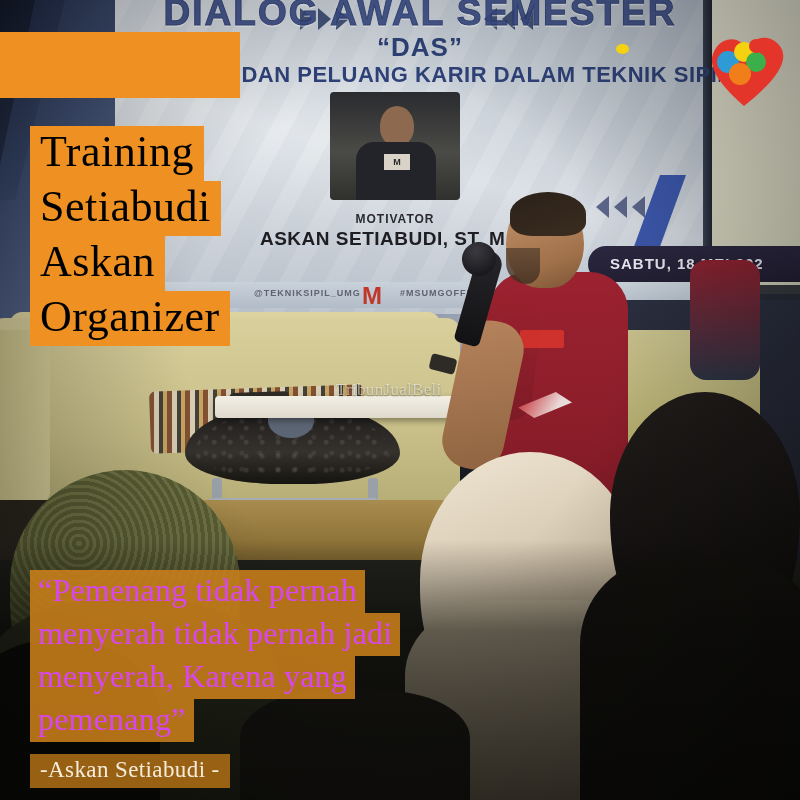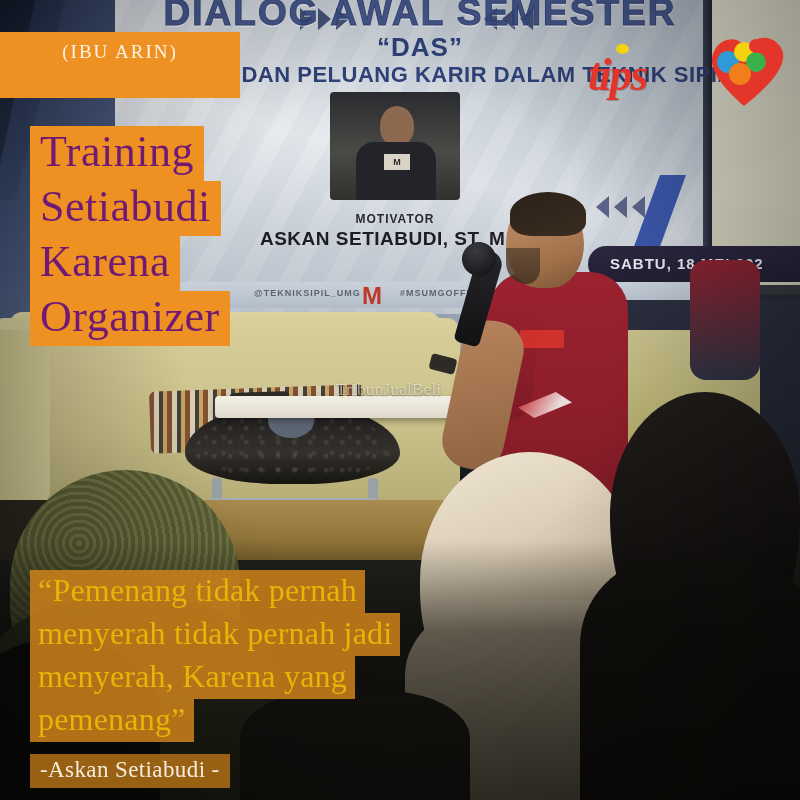--- a/index.html
+++ b/index.html
@@ -309,29 +309,29 @@
     background:#ef9022; color:#fdf4e4;
     font-family:"Liberation Serif", serif; font-size:20px; letter-spacing:2px;
     text-align:center; padding-top:6px; line-height:28px;
   }
   .phone-box .l2 { font-size:19px; letter-spacing:2px; }
 
   .title-wrap{
     position:absolute; left:30px; top:126px;
   }
   .title-line{
-    display:table; background:#ef9022; color:#701a75;
+    display:table; background:#ef9022; color:#000000;
     font-family:"Liberation Serif", serif; font-weight:normal;
     font-size:44px; line-height:1.02; padding:4px 10px 6px 10px;
     letter-spacing:.5px; white-space:nowrap;
   }
 
   .quote-wrap{ position:absolute; left:30px; top:570px; }
   .q-line{
-    display:table; background:rgba(201,128,26,.88); color:#eab308;
+    display:table; background:rgba(201,128,26,.88); color:#d946ef;
     font-family:"Liberation Serif", serif; font-size:32px; line-height:1.16;
     padding:2px 8px 4px 8px; letter-spacing:.2px; white-space:nowrap;
   }
   .author{
     display:table; margin-top:12px; background:rgba(165,104,20,.92); color:#f5ecdc;
     font-family:"Liberation Serif", serif; font-size:23px; padding:3px 10px 5px 10px;
     letter-spacing:.4px; white-space:nowrap;
   }
 
   
@@ -456,27 +456,26 @@
     <div class="aud-4"></div>
     <div class="aud-5"></div>
 
     <div class="bottom-dark"></div>
     <div class="vignette"></div>
   </div>
 
   <div class="wm">TribunJualBeli</div>
 
   <div class="phone-box">
-    <div class="l2">(IBU ARIN)</div>
   </div>
 
   <div class="title-wrap">
     <div class="title-line">Training</div>
     <div class="title-line">Setiabudi</div>
-    <div class="title-line">Karena</div>
+    <div class="title-line">Askan</div>
     <div class="title-line">Organizer</div>
   </div>
 
   <div class="quote-wrap">
     <div class="q-line">“Pemenang tidak pernah</div>
     <div class="q-line">menyerah tidak pernah jadi</div>
     <div class="q-line">menyerah, Karena yang</div>
     <div class="q-line">pemenang”</div>
     <div class="author">-Askan Setiabudi -</div>
   </div>
@@ -486,16 +485,15 @@
       <svg width="86" height="82" viewBox="0 0 86 82">
         <path d="M40 78 C10 52, 2 34, 12 20 C22 6, 40 10, 43 24 C46 10, 64 4, 75 17 C88 32, 70 54, 40 78 Z" fill="#e4352a"></path>
         <circle cx="24" cy="34" r="11" fill="#2f9bd6"></circle>
         <circle cx="40" cy="24" r="10" fill="#f5d211"></circle>
         <circle cx="52" cy="34" r="10" fill="#3bb04a"></circle>
         <circle cx="36" cy="46" r="11" fill="#f07f1a"></circle>
         <circle cx="52" cy="18" r="7" fill="#e4352a"></circle>
       </svg>
     </div>
     <div class="logo-dot"></div>
-    <div class="logo-tips">tips</div>
   </div>
 
 </div>
 
 </body></html>

